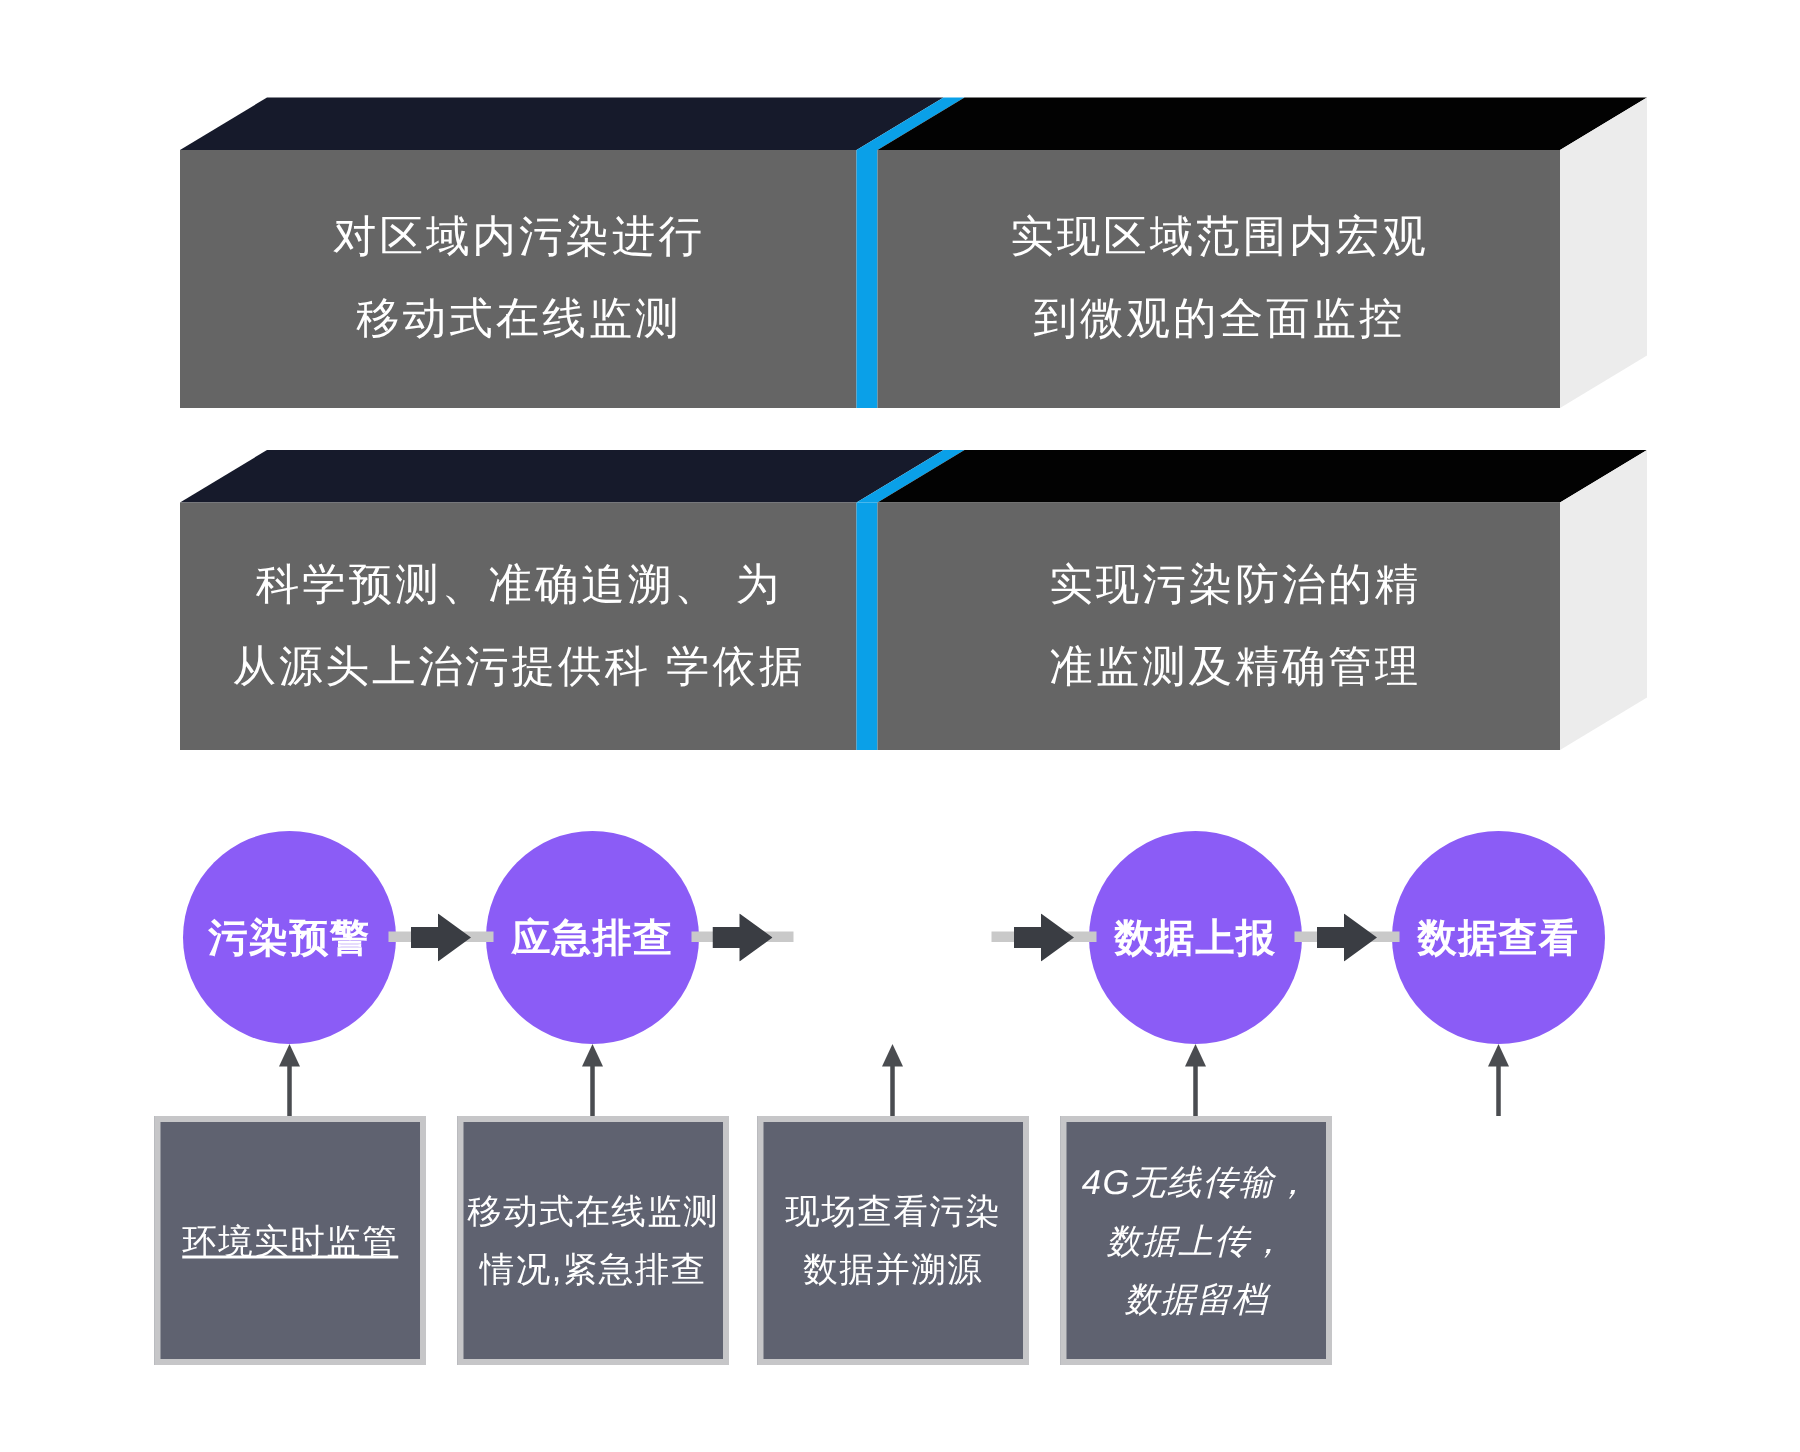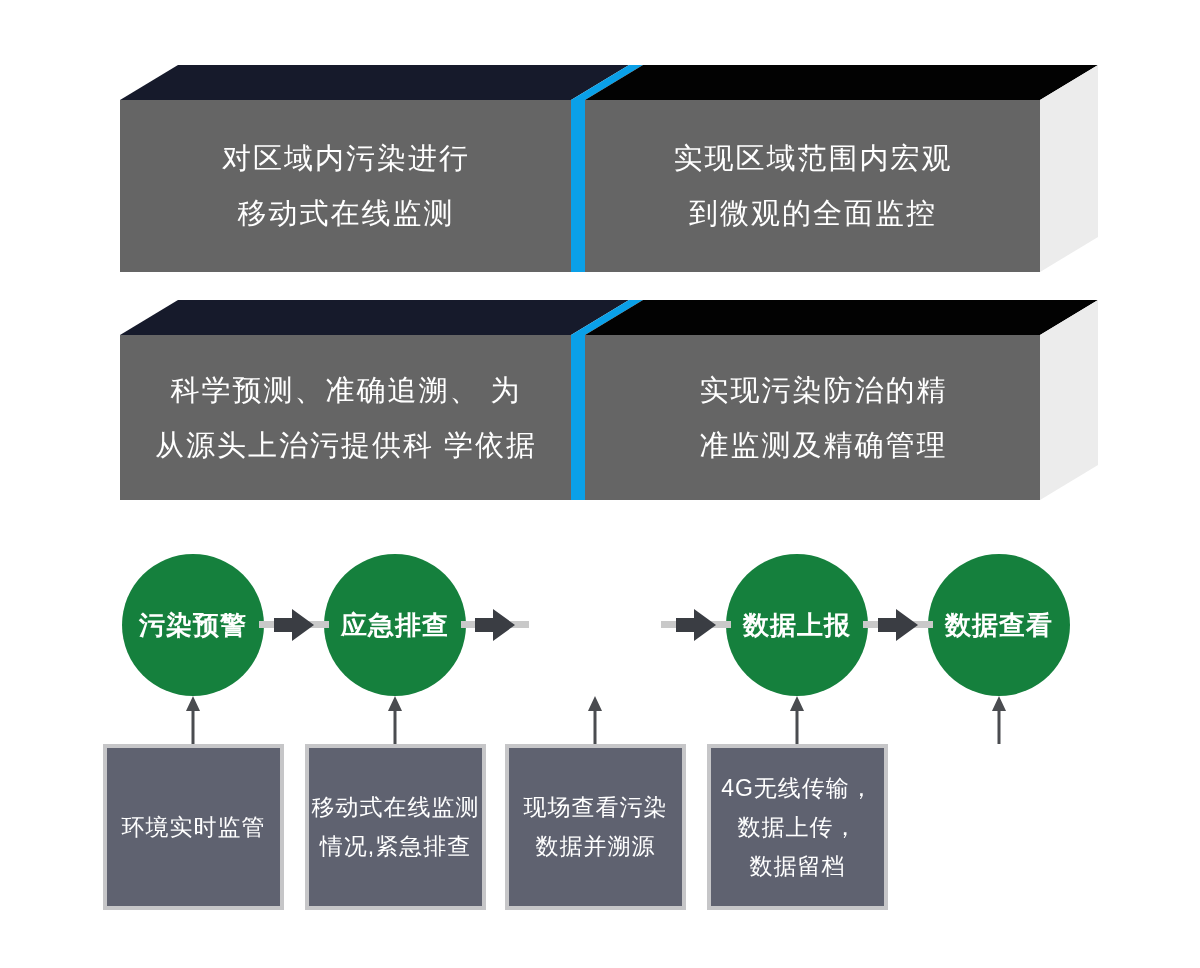--- a/index.html
+++ b/index.html
@@ -13,42 +13,42 @@
     position:absolute;color:#ffffff;font-size:29px;font-weight:400;
     letter-spacing:2px;text-align:center;line-height:55px;
   }
   .bt-1l{left:120px;top:131px;width:452px;}
   .bt-1r{left:586px;top:131px;width:454px;}
   .bt-2l{left:120px;top:363px;width:452px;}
   .bt-2r{left:586px;top:363px;width:475px;}
   
   .circle{
     position:absolute;width:142px;height:142px;border-radius:50%;
-    background:#15803d;display:flex;align-items:center;justify-content:center;
+    background:#8b5cf6;display:flex;align-items:center;justify-content:center;
     color:#ffffff;font-size:26px;font-weight:700;letter-spacing:1px;top:554px;
   }
   .c1{left:122px;} .c2{left:324px;} .c3{left:524px;} .c4{left:726px;} .c5{left:928px;}
   
   .hline{position:absolute;top:621px;height:7px;background:#c9c9c9;}
   .hl1{left:259px;width:70px;} .hl2{left:461px;width:68px;}
   .hl3{left:661px;width:70px;} .hl4{left:863px;width:70px;}
   .harrow{position:absolute;top:609px;width:40px;height:32px;}
   .ha1{left:274px;} .ha2{left:475px;} .ha3{left:676px;} .ha4{left:878px;}
   
   .uparrow{position:absolute;top:696px;width:16px;height:48px;}
   .ua1{left:185px;} .ua2{left:387px;} .ua3{left:587px;} .ua4{left:789px;} .ua5{left:991px;}
   
   .fbox{
     position:absolute;top:744px;width:181px;height:166px;box-sizing:border-box;
     background:#5f6270;border:4px solid #c6c6c8;
     display:flex;flex-direction:column;align-items:center;justify-content:center;
     color:#ffffff;font-size:23px;font-weight:500;line-height:39px;text-align:center;
     letter-spacing:1px;
   }
-  .fb1{left:103px;} .fb2{left:305px;} .fb3{left:505px;} .fb4{left:707px;} .fb5{left:909px;}
+  .fb1{left:103px;text-decoration:underline;} .fb2{left:305px;} .fb3{left:505px;} .fb4{left:707px;font-style:italic;} .fb5{left:909px;}
   .fbox.small{font-size:19px;line-height:31px;letter-spacing:0;}
 </style>
 </head>
 <body>
 
 <div class="page">
 
   <svg class="bg-svg" viewBox="0 0 1200 968" xmlns="http://www.w3.org/2000/svg">
 
     <g>

